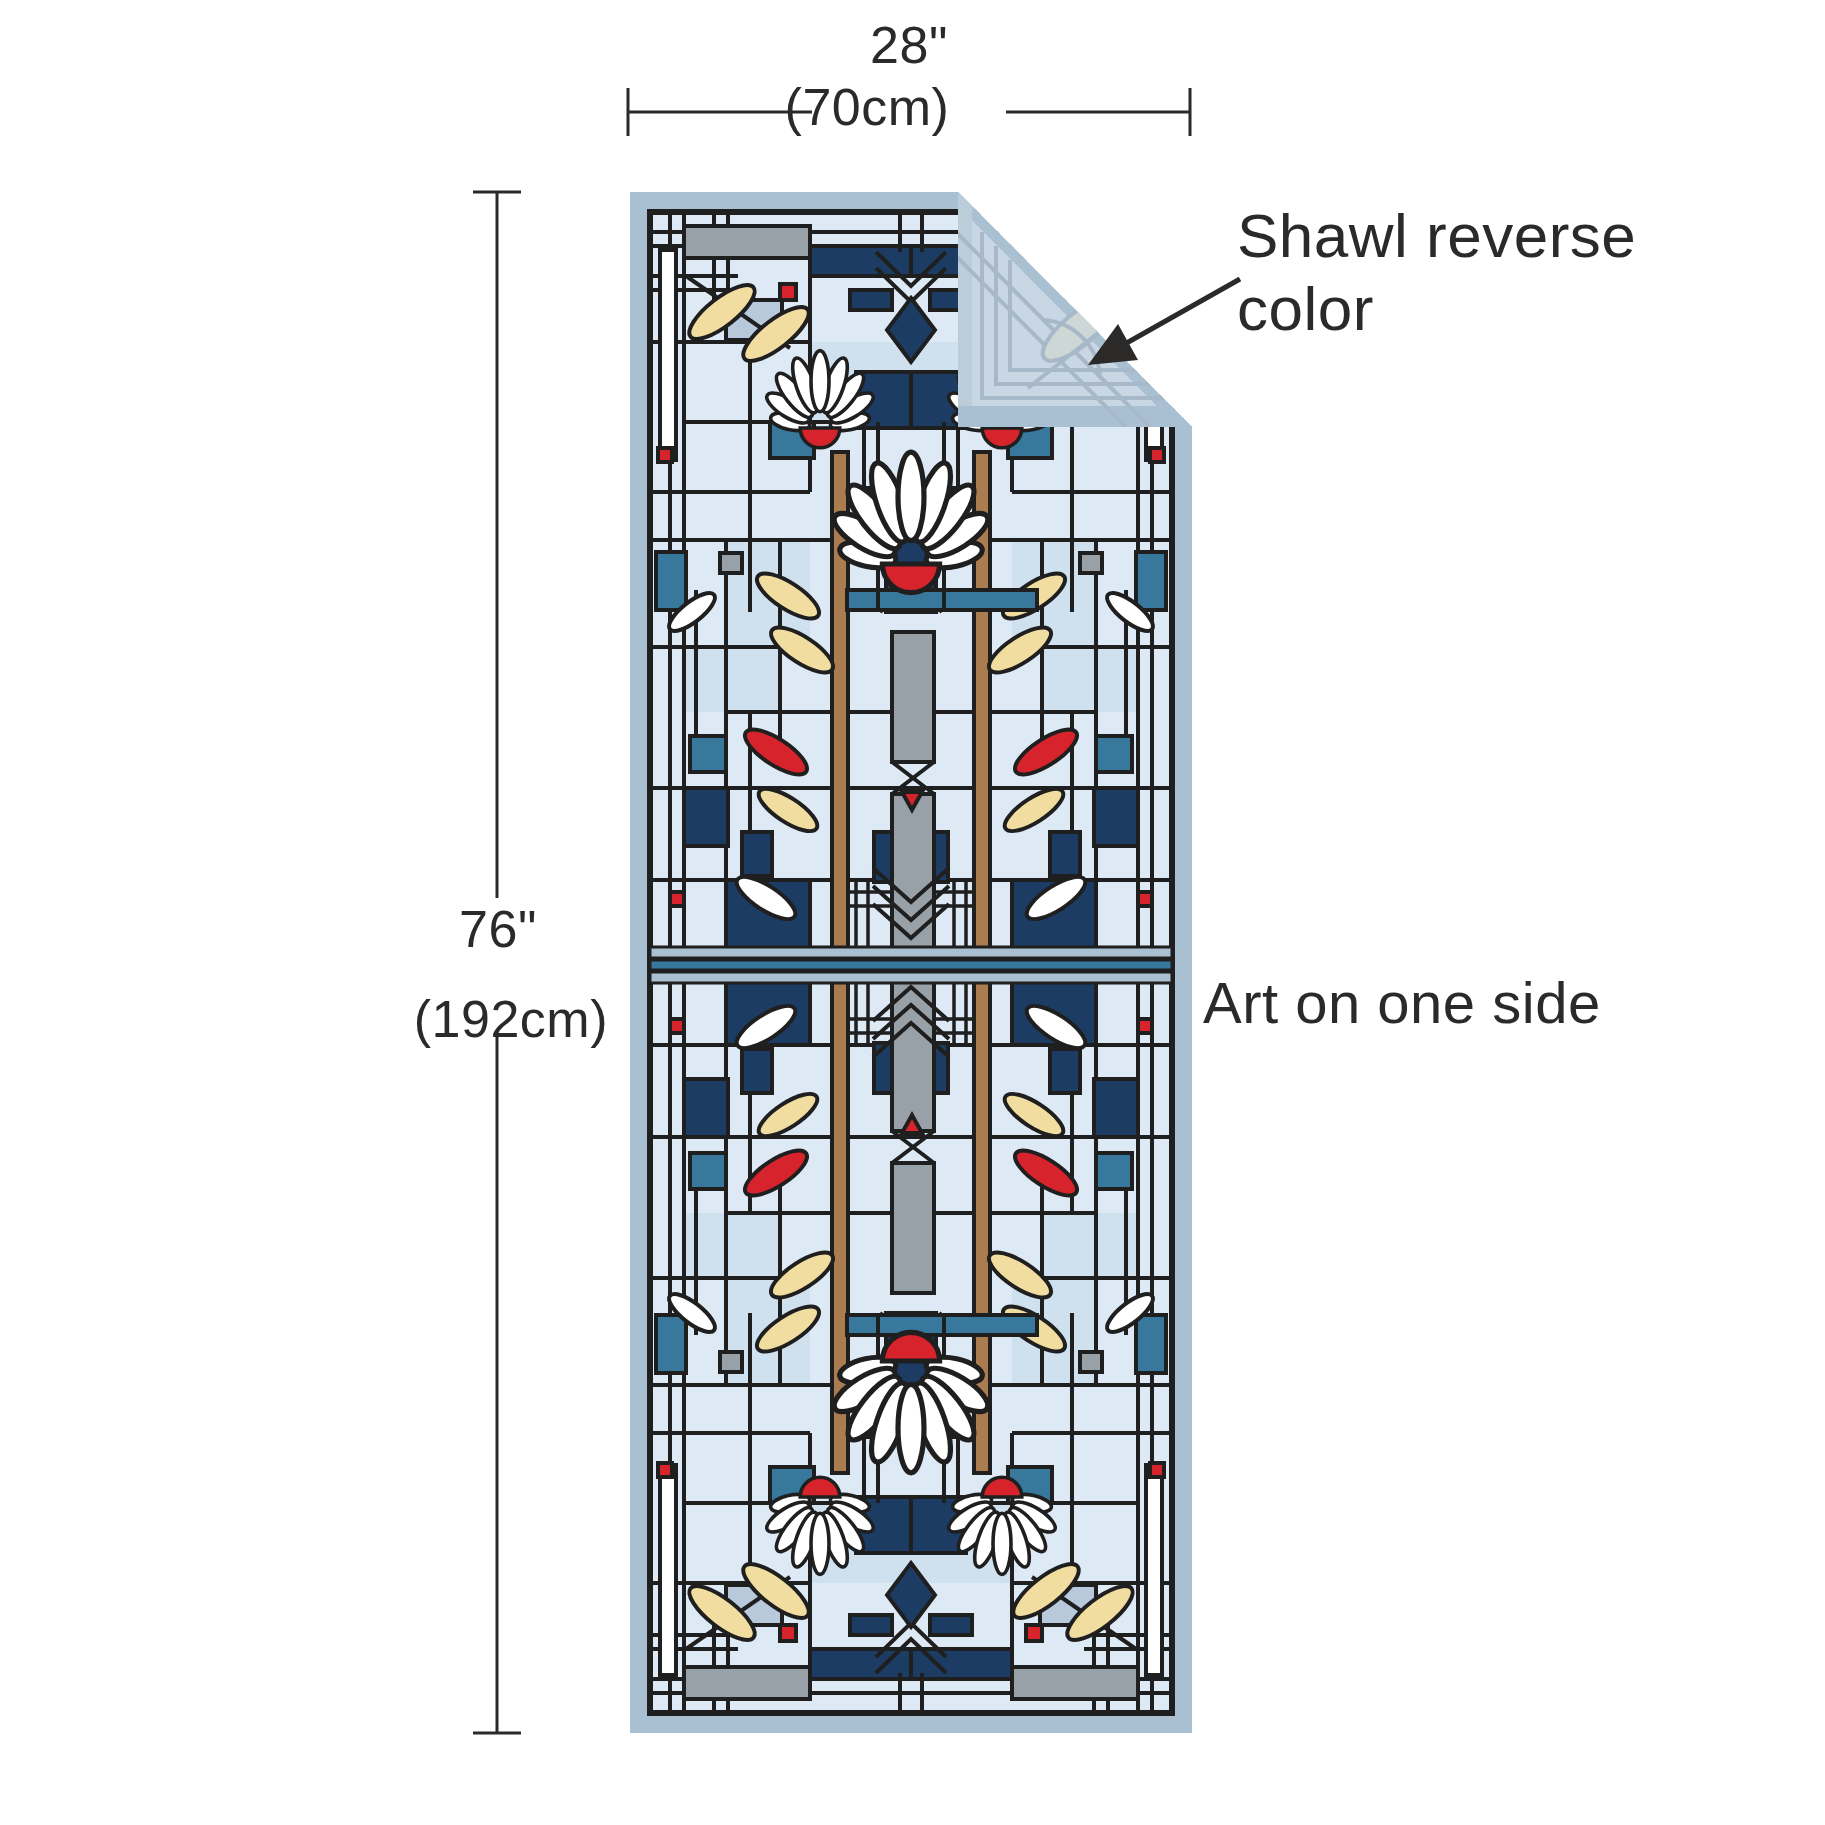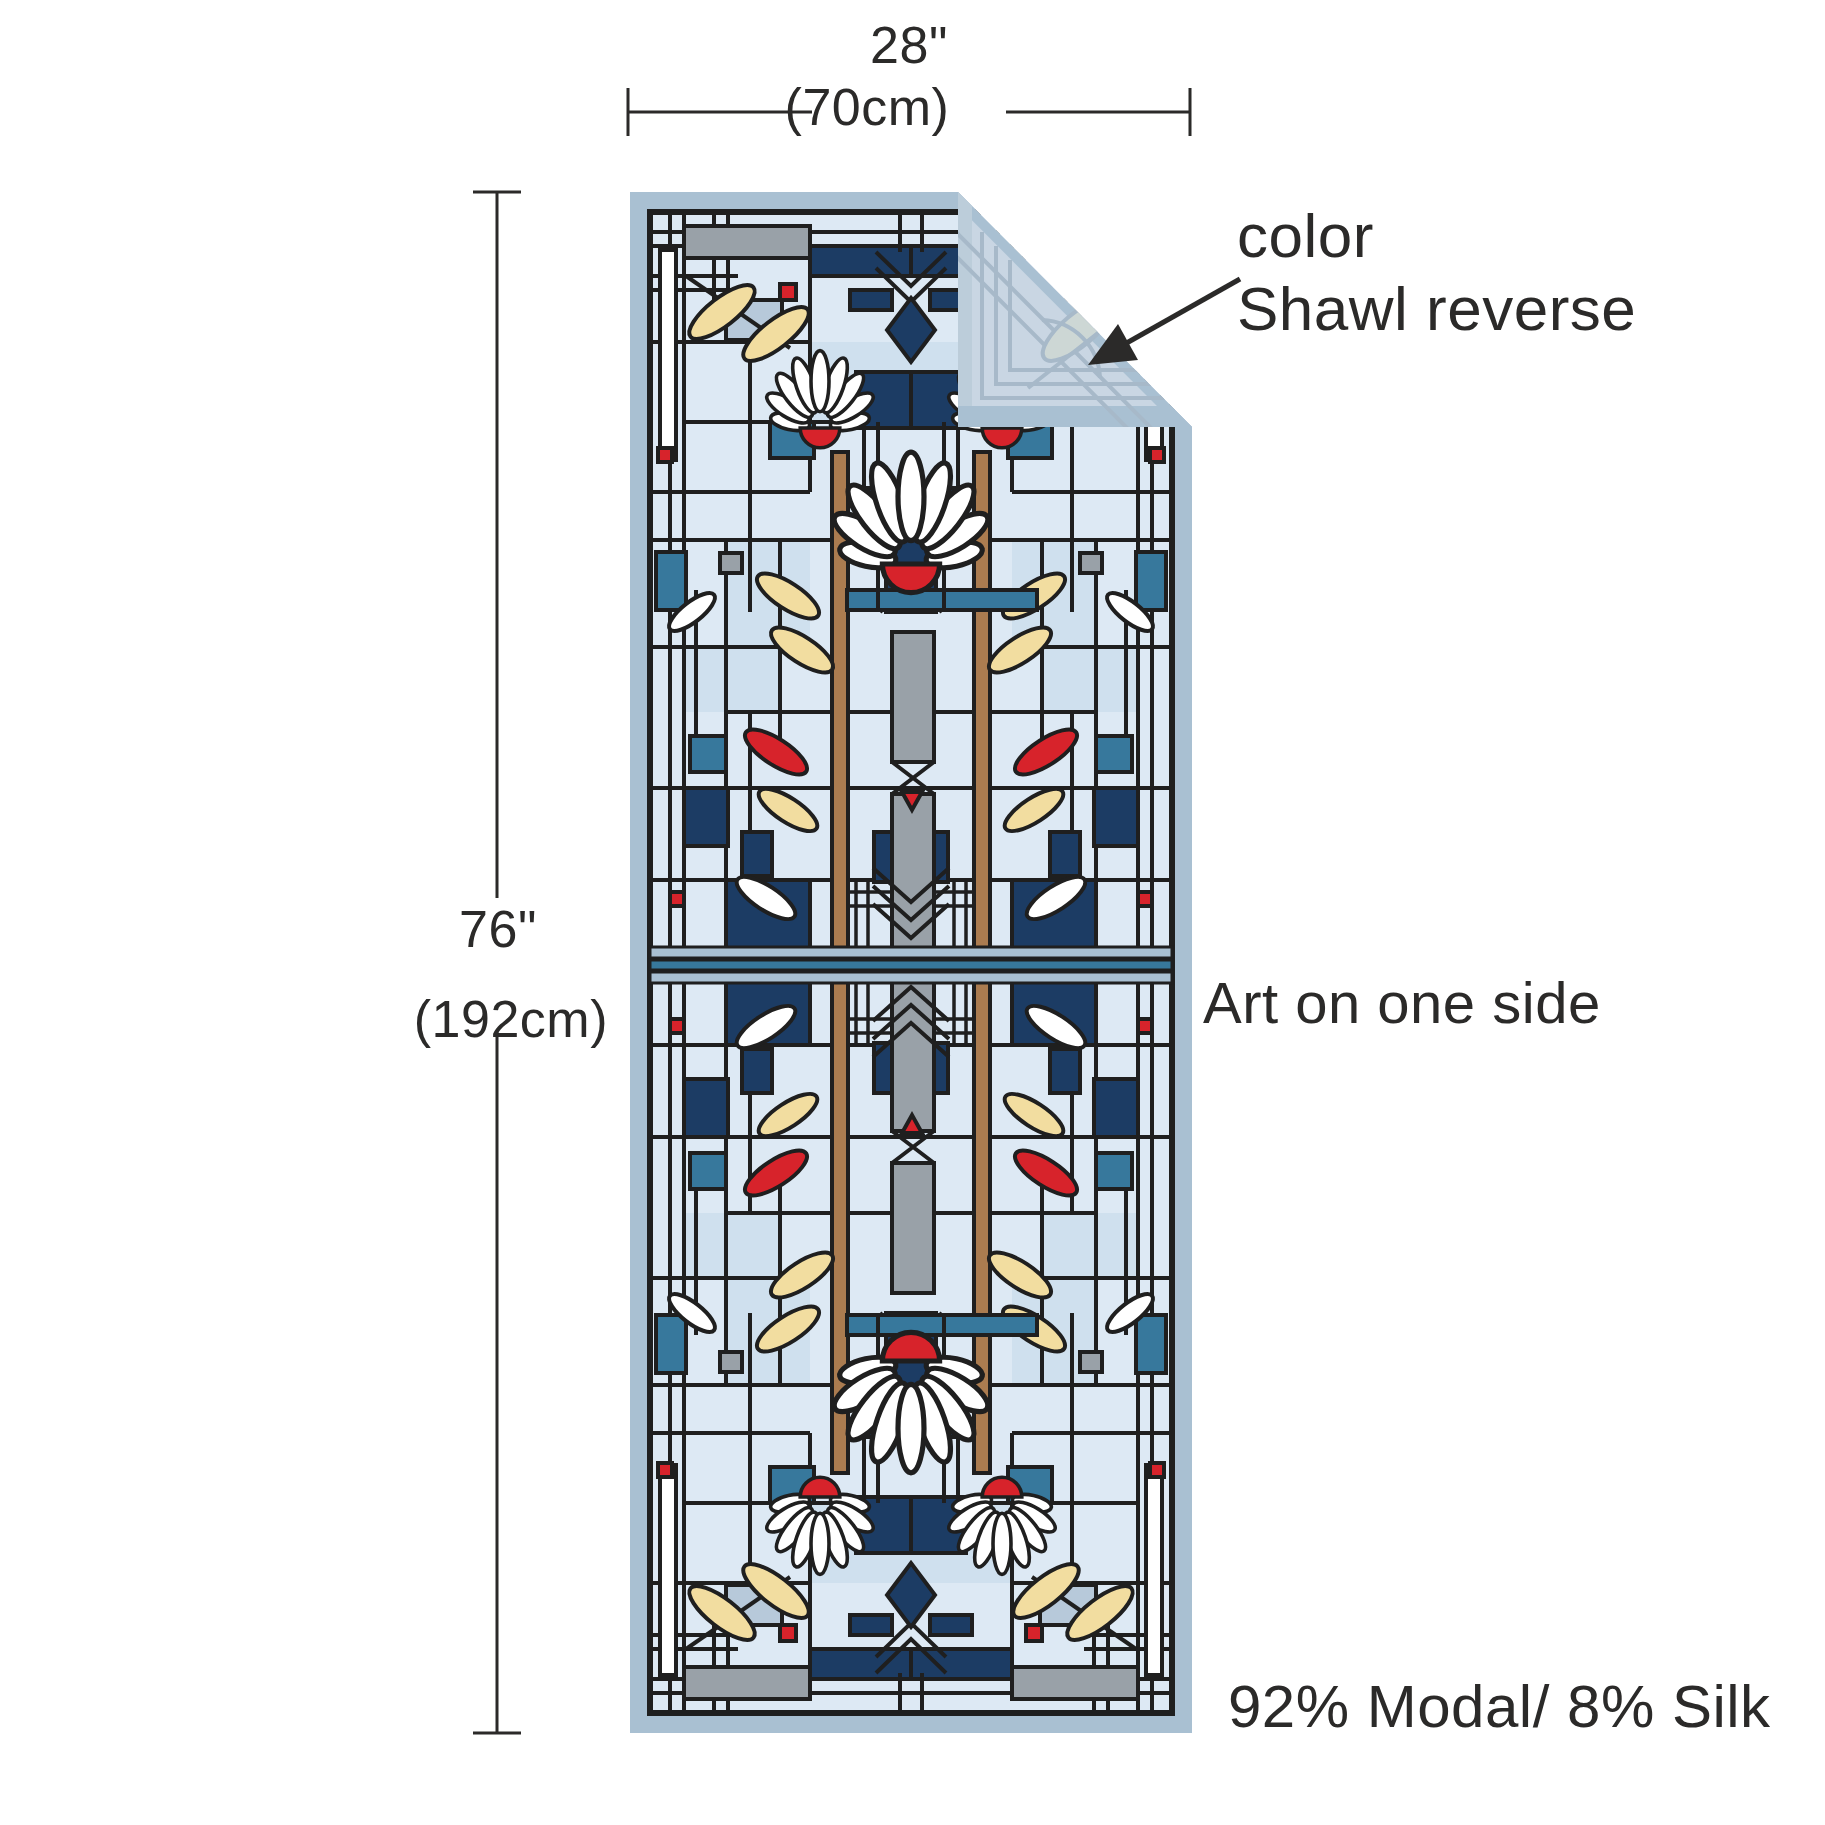--- a/index.html
+++ b/index.html
@@ -158,21 +158,20 @@
     </g>
   </svg>
 
   <div class="label dim-label" id="width-label-in">28"</div>
   <div class="label dim-label" id="width-label-cm">(70cm)</div>
 
   <div class="label dim-label" id="height-label-in">76"</div>
   <div class="label dim-label" id="height-label-cm">(192cm)</div>
 
   <div class="label" id="reverse-label">
+    <span>Shawl reverse</span>
     <span>color</span>
-    <span>Shawl reverse</span>
   </div>
 
   <div class="label note-label" id="art-side-label">Art on one side</div>
 
-  <div class="label" id="material-label">92% Modal/ 8% Silk</div>
 
 </div>
 
 </body></html>

